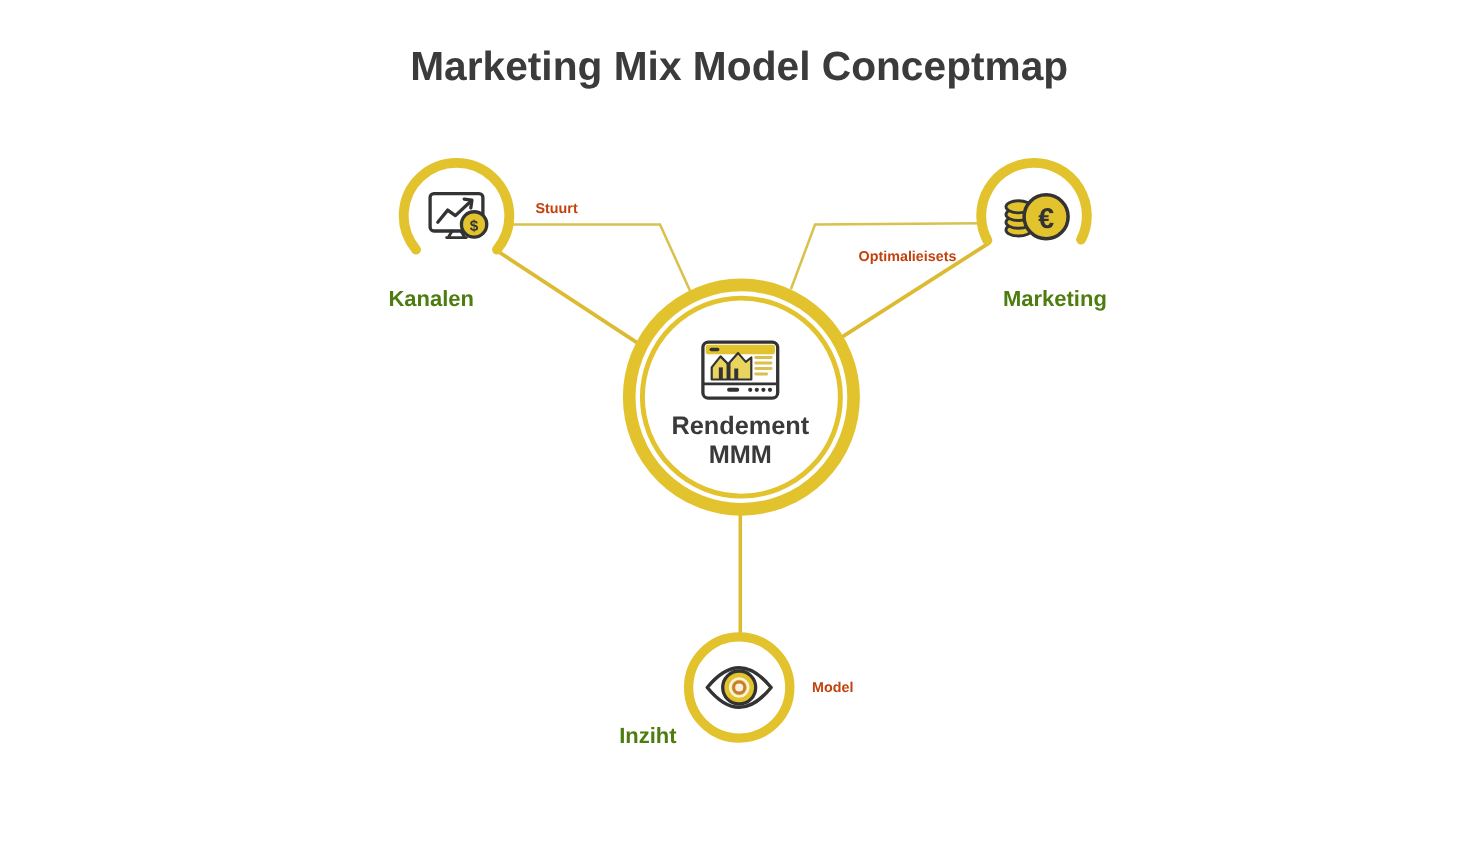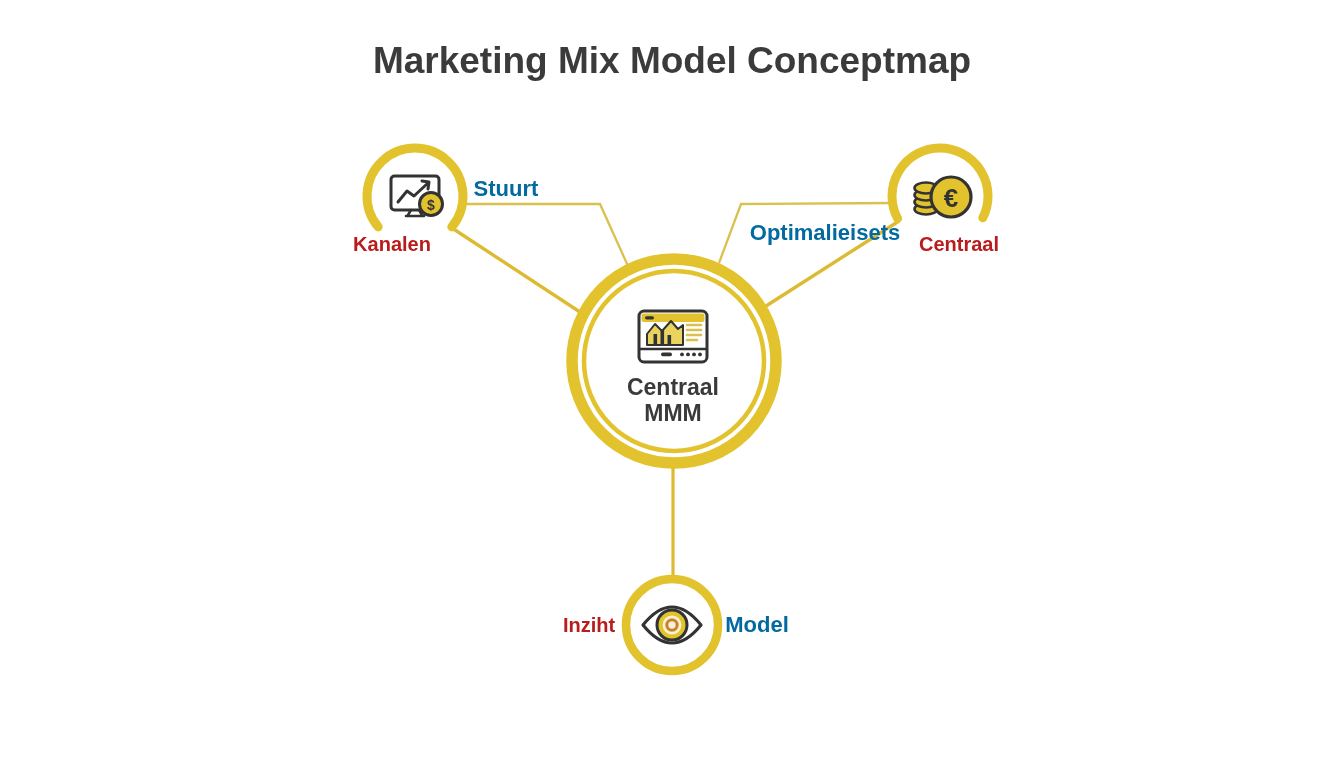--- a/index.html
+++ b/index.html
@@ -10,22 +10,22 @@
     font-family:"Liberation Sans", sans-serif;
     overflow:hidden;
   }
   #diagram-svg{position:absolute;left:0;top:0;}
   .lbl{
     position:absolute;
     transform:translate(-50%,-50%);
     font-weight:bold;
     white-space:nowrap;
   }
-  .lbl.dark{color:#b91c1c;font-size:20px;}
-  .lbl.yellow{color:#0369a1;font-size:22px;}
+  .lbl.dark{color:#4d7c0f;font-size:20px;margin-top:29px;}
+  .lbl.yellow{color:#c2410c;font-size:13px;}
   #page-title{
     position:absolute;
     left:672px;top:61px;
     transform:translate(-50%,-50%);
     font-size:37px;
     font-weight:bold;
     color:#3b3b3b;
     white-space:nowrap;
     letter-spacing:0px;
   }
@@ -118,20 +118,20 @@
       <circle cx="672" cy="625" r="15" fill="#e3c32d" stroke="#333333" stroke-width="3"></circle>
       <circle cx="672" cy="625" r="8.2" fill="none" stroke="#faf4dc" stroke-width="2.4"></circle>
       <circle cx="672" cy="625" r="5" fill="#f9f1d4" stroke="#c77c3e" stroke-width="2.6"></circle>
     </g>
   </svg>
 
   <div class="lbl dark" style="left:392px;top:244px;">Kanalen</div>
   <div class="lbl yellow" style="left:506px;top:189px;">Stuurt</div>
 
   <div class="lbl yellow" style="left:825px;top:189px;margin-top:44px;">Optimalieisets</div>
-  <div class="lbl dark" style="left:959px;top:244px;">Centraal</div>
+  <div class="lbl dark" style="left:959px;top:244px;">Marketing</div>
 
-  <div class="lbl dark" style="left:589px;top:625px;">Inziht</div>
+  <div class="lbl dark" style="left:589px;top:641px;">Inziht</div>
   <div class="lbl yellow" style="left:757px;top:625px;">Model</div>
 
-  <div id="central-label">Centraal MMM</div>
+  <div id="central-label">Rendement MMM</div>
 
 </div>
 
 </body></html>

